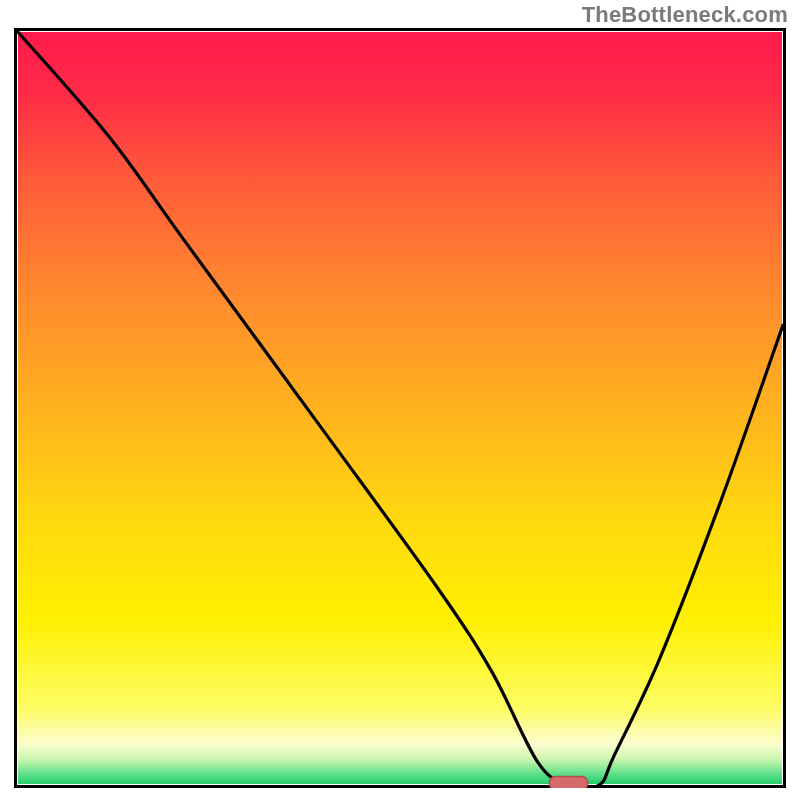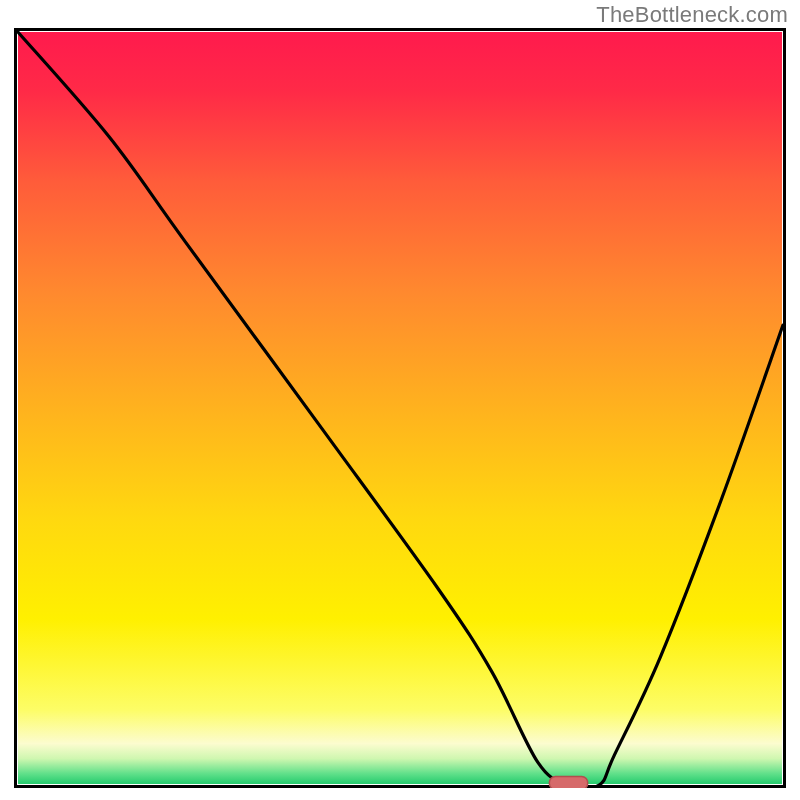--- a/index.html
+++ b/index.html
@@ -9,21 +9,21 @@
     height: 800px;
     background: #ffffff;
     overflow: hidden;
     font-family: Arial, Helvetica, sans-serif;
   }
   .attribution {
     position: absolute;
     top: 2px;
     right: 12px;
     font-size: 22px;
-    font-weight: 400;
+    font-weight: 700;
     color: #7a7a7a;
     letter-spacing: 0.2px;
     z-index: 20;
   }
   .chart-wrap {
     position: absolute;
     left: 14px;
     top: 28px;
     width: 772px;
     height: 760px;

